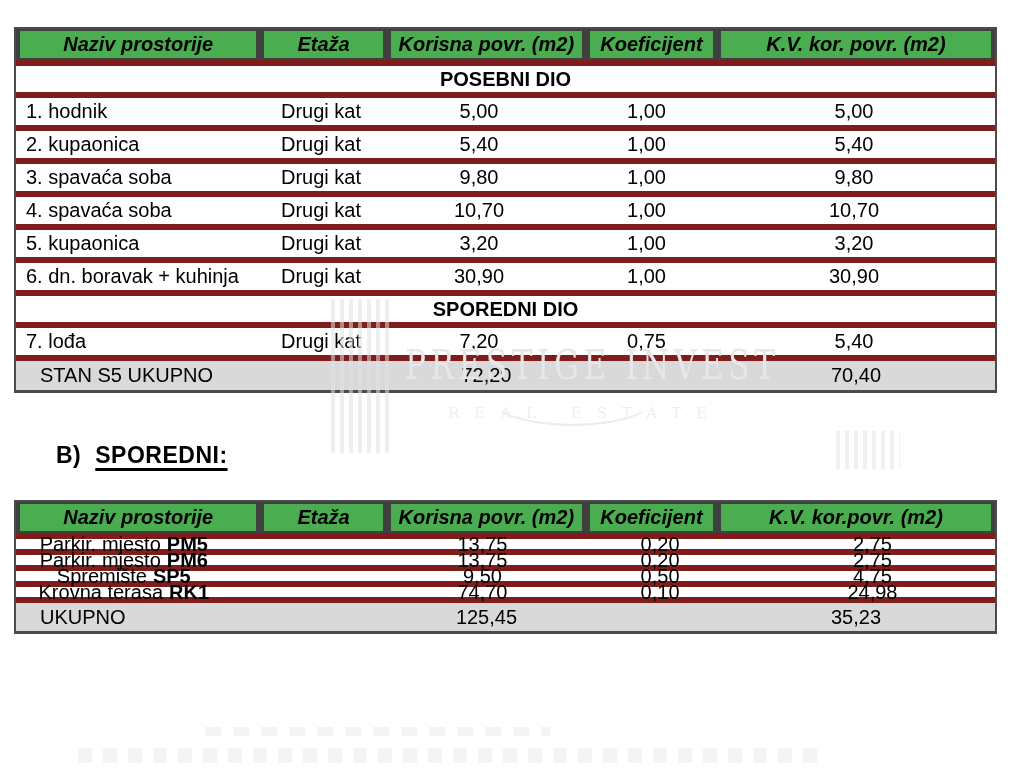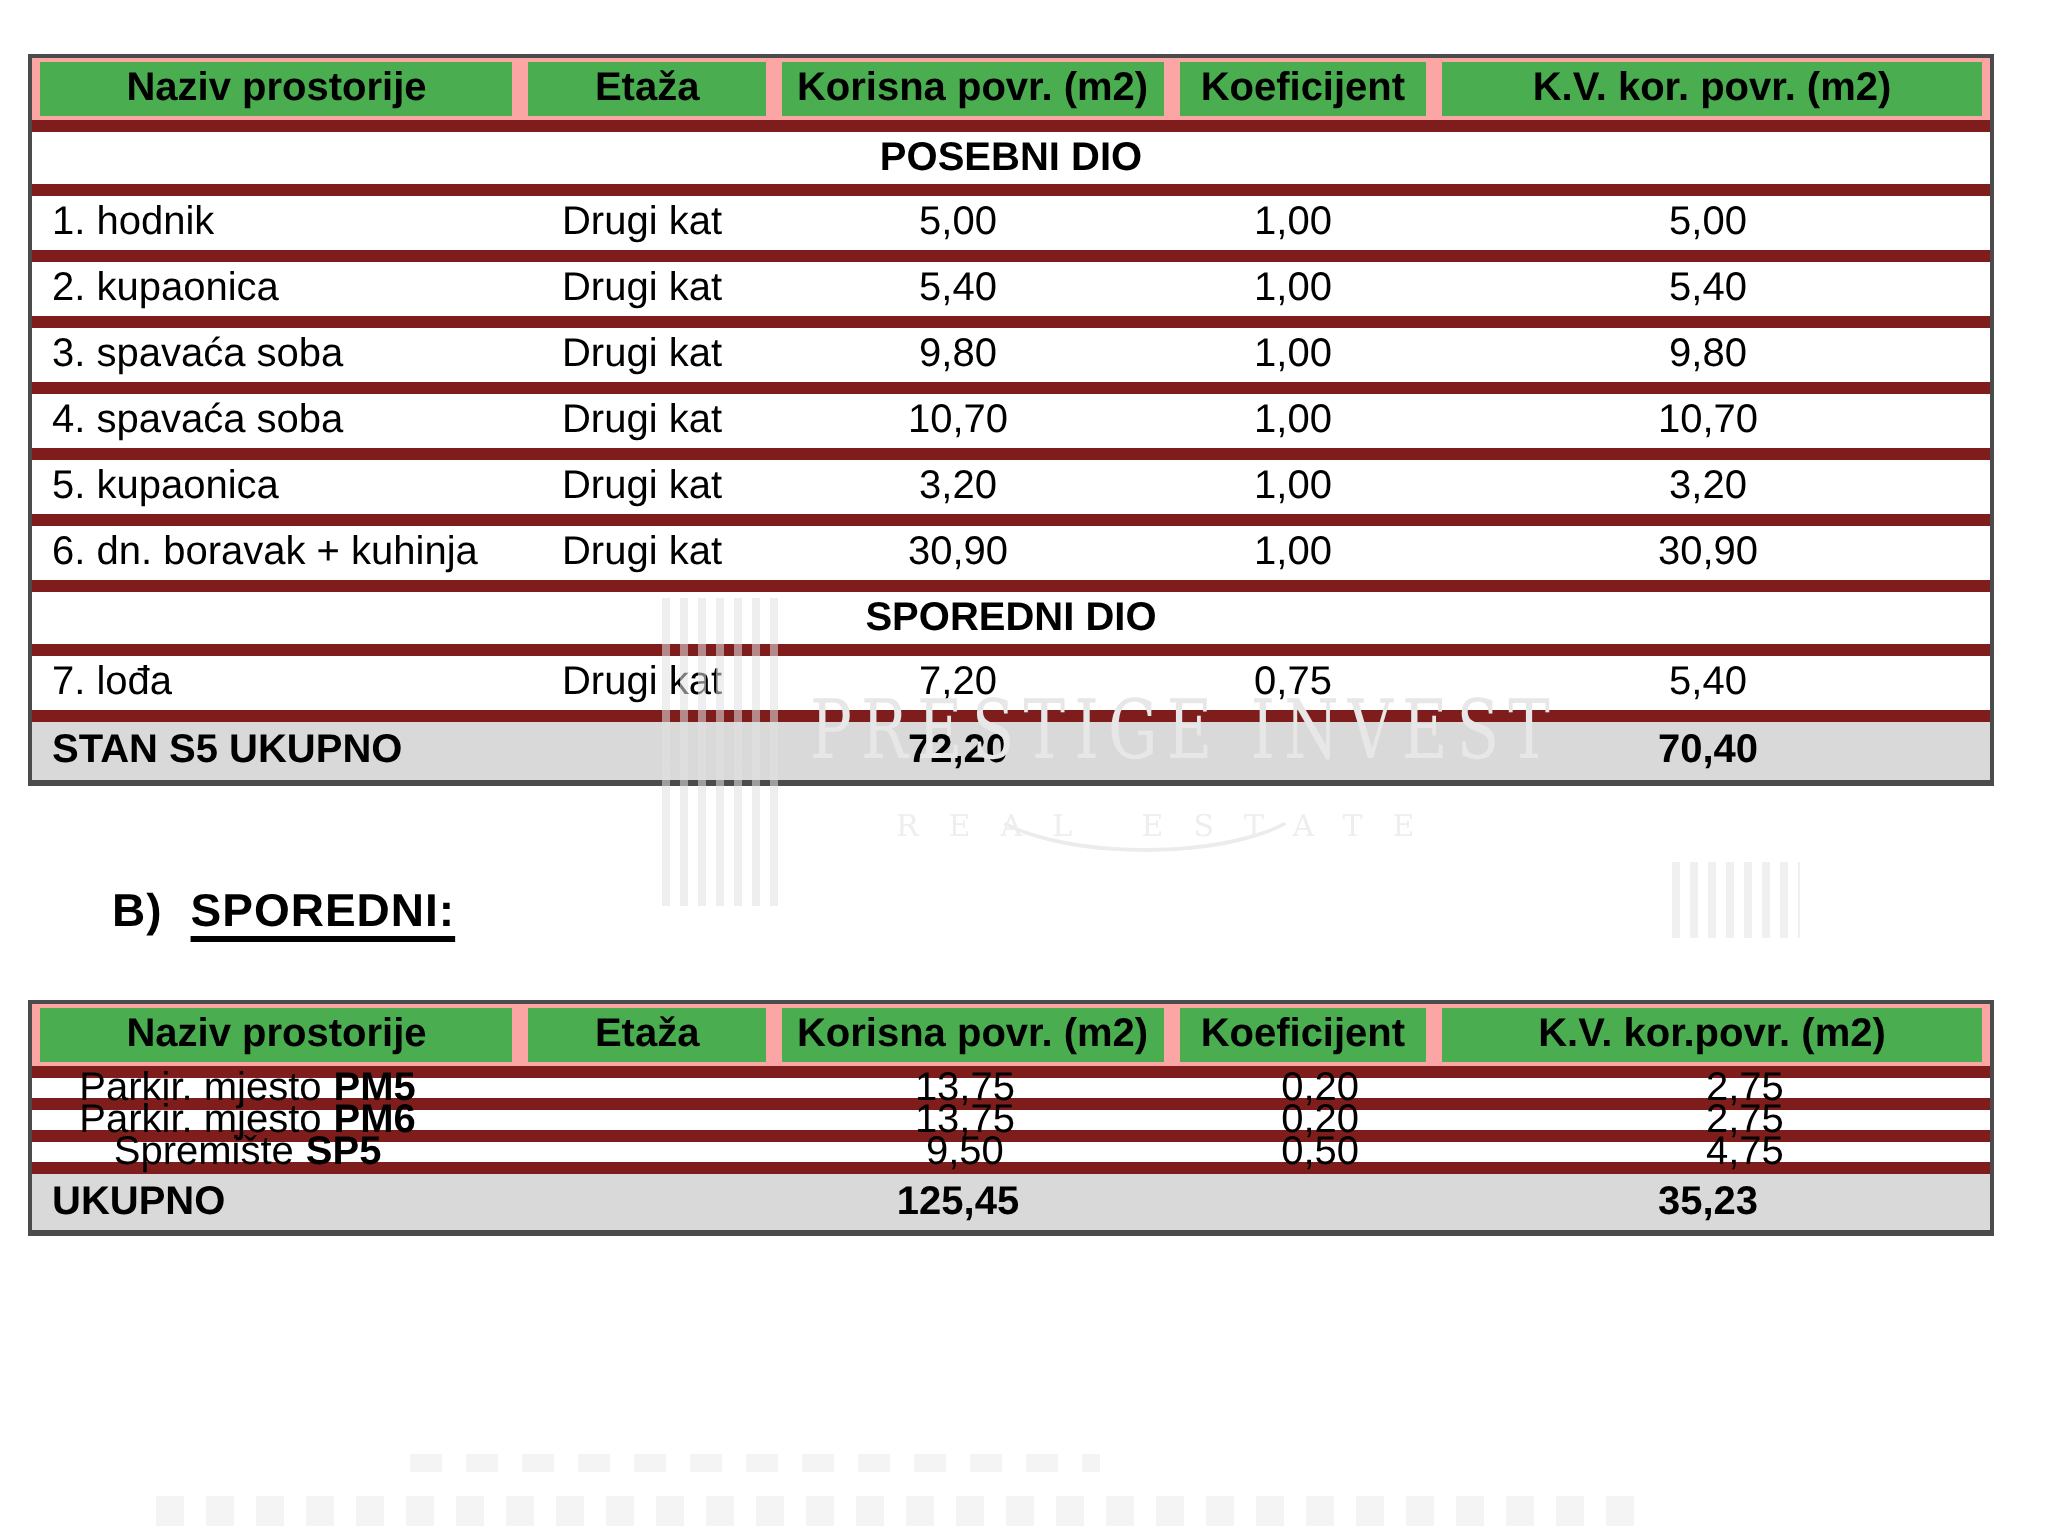--- a/index.html
+++ b/index.html
@@ -9,25 +9,25 @@
   }
   
   .tbl{
     position:absolute;left:14px;width:983px;box-sizing:border-box;
     border:2px solid #4b4b4b;border-bottom-width:3px;background:transparent;z-index:1;
   }
   .tbl-a{top:27px;}
   .tbl-b{top:500px;}
   .trow{display:flex;box-sizing:border-box;border-top:6px solid #7f1d1d;}
   .trow.first{border-top:none;}
-  .hrow{height:31px;background:#fca5a5;}
+  .hrow{height:31px;background:#404040;font-style:italic;}
   .drow{height:33px;}
   .tbl-b .drow{height:16px;gap:32px;}
   .srow{height:32px;display:flex;align-items:center;justify-content:center;font-weight:bold;font-size:20px;}
-  .orow{height:35px;background:#d9d9d9;font-weight:bold;}
+  .orow{height:35px;background:#d9d9d9;font-weight:normal;padding-left:14px;}
   .tbl-b .orow{height:34px;}
   .cell{box-sizing:border-box;display:flex;align-items:center;justify-content:center;font-size:20px;}
   .cell.left{justify-content:flex-start;padding-left:10px;}
   .c1{width:248px;}.c2{width:114px;}.c3{width:202px;}.c4{width:133px;}.c5{width:282px;}
   .hcell{
     box-sizing:border-box;display:flex;align-items:center;justify-content:center;
     background:#4aad4f;margin:2px 4px;font-weight:bold;font-size:20px;
   }
   .hc1{width:240px;}.hc2{width:120px;}.hc3{width:194px;}.hc4{width:125px;text-align:right;}.hc5{width:274px;}
   .code{font-weight:bold;margin-left:6px;}
@@ -194,20 +194,30 @@
       <div class="cell c1">
         <span>Spremište</span>
           <span class="code">SP5</span>
       </div>
       <div class="cell c2"></div>
       <div class="cell c3">9,50</div>
       <div class="cell c4">0,50</div>
       <div class="cell c5">4,75</div>
     </div>
 
+    <div class="trow drow">
+      <div class="cell c1">
+        <span>Krovna terasa</span>
+          <span class="code">RK1</span>
+      </div>
+      <div class="cell c2"></div>
+      <div class="cell c3">74,70</div>
+      <div class="cell c4">0,10</div>
+      <div class="cell c5">24,98</div>
+    </div>
 
     <div class="trow orow">
       <div class="cell left c1">UKUPNO</div>
       <div class="cell c2"></div>
       <div class="cell c3">125,45</div>
       <div class="cell c4"></div>
       <div class="cell c5">35,23</div>
     </div>
   </div>
 

